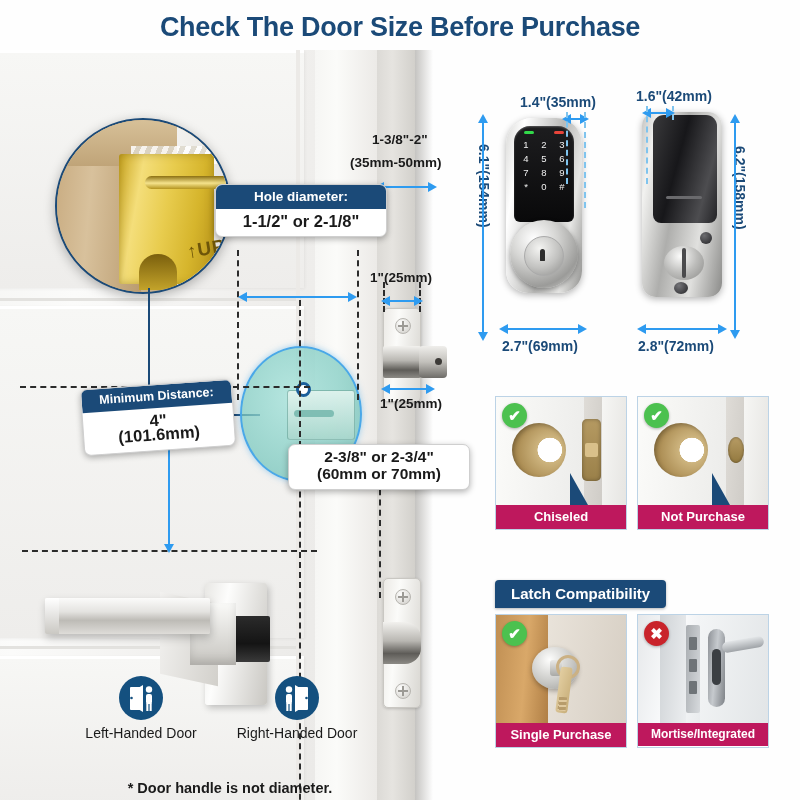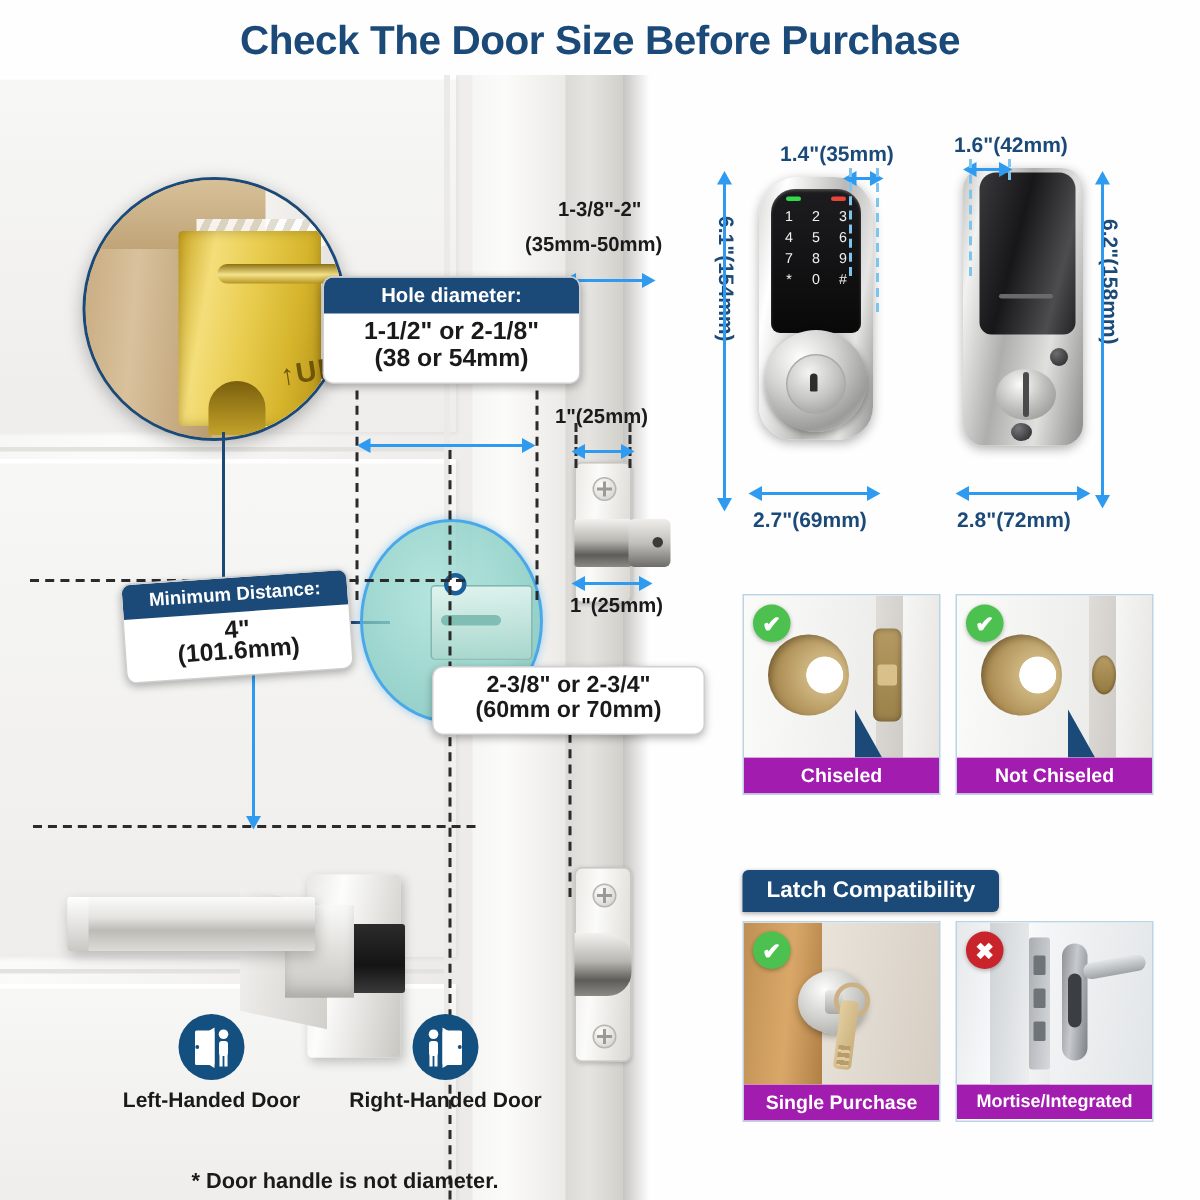--- a/index.html
+++ b/index.html
@@ -176,21 +176,21 @@
   
   .plaintxt{position:absolute;font-size:13.5px;font-weight:bold;color:#1a1a1a;white-space:nowrap;}
   .bluetxt{position:absolute;font-size:14px;font-weight:bold;color:#1b4a78;white-space:nowrap;}
 
   
   .hand-wrap{position:absolute;z-index:45;text-align:center;width:150px;}
   .hand-badge{
     width:44px;height:44px;border-radius:50%;background:#14507f;margin:0 auto 5px;
     position:relative;
   }
-  .hand-label{font-size:14px;font-weight:bold;color:#1a1a1a;}
+  .hand-label{font-size:14px;font-weight:normal;color:#1a1a1a;}
   .note{
     position:absolute;left:60px;top:780px;width:340px;text-align:center;
     font-size:14.5px;font-weight:bold;color:#1a1a1a;z-index:45;
   }
 
   
   .rightcol{position:absolute;left:470px;top:60px;width:330px;height:740px;}
 
   .lock-img{position:absolute;}
   .lock-body-a{
@@ -250,21 +250,21 @@
     display:inline-block;background:#1b4a78;color:#fff;font-size:15px;font-weight:bold;
     padding:5px 16px 6px;border-radius:4px 4px 4px 0;
     box-shadow:0 1px 3px rgba(0,0,0,.3);
   }
   .cards{display:flex;gap:10px;margin-top:6px;}
   .card{
     width:130px;border:1px solid #bcd3e6;background:#fff;position:relative;overflow:hidden;
   }
   .card .pic{height:108px;position:relative;overflow:hidden;}
   .card .cap{
-    background:#a21caf;color:#fff;font-size:13px;font-weight:bold;text-align:center;
+    background:#be185d;color:#fff;font-size:13px;font-weight:bold;text-align:center;
     padding:4px 2px 5px;
   }
   .mark{
     position:absolute;left:6px;top:6px;width:25px;height:25px;border-radius:50%;
     display:flex;align-items:center;justify-content:center;color:#fff;font-size:15px;font-weight:bold;
     z-index:5;box-shadow:0 1px 3px rgba(0,0,0,.3);
   }
   .mark.ok{background:#4bc councils;}
   .mark.ok{background:#4cc14f;}
   .mark.no{background:#c9242b;}
@@ -412,21 +412,20 @@
     <div class="handle-neck"></div>
     <div class="handle-lever"></div>
     <div class="handle-lever-end"></div>
 
   </div>
 
   <div class="callout" style="left:215px;top:184px;width:170px;">
     <div class="head">Hole diameter:</div>
     <div class="body">
       <span>1-1/2" or 2-1/8"</span>
-      <span>(38 or 54mm)</span>
     </div>
   </div>
 
   <div class="callout" style="left:82px;top:384px;width:150px;transform:rotate(-4deg);">
     <div class="head" style="font-size:12.5px;">Minimum Distance:</div>
     <div class="body">
       <span>4"</span>
       <span style="margin-top:-4px;">(101.6mm)</span>
     </div>
   </div>
@@ -567,21 +566,21 @@
         <div class="card">
           <div class="pic">
             <div class="lh-doorface"></div>
             <div class="lh-edge"></div>
             <div class="lh-right"></div>
             <div class="lh-bore"></div>
             <div class="lh-oval"></div>
             <div class="lh-point" style="left:74px;"></div>
             <div class="mark ok">✔</div>
           </div>
-          <div class="cap">Not Chiseled</div>
+          <div class="cap">Not Purchase</div>
         </div>
 
       </div>
     </div>
 
     <div class="sec" style="left:25px;top:520px;">
       <div class="sec-title">Latch Compatibility</div>
       <div class="cards">
 
         <div class="card">

